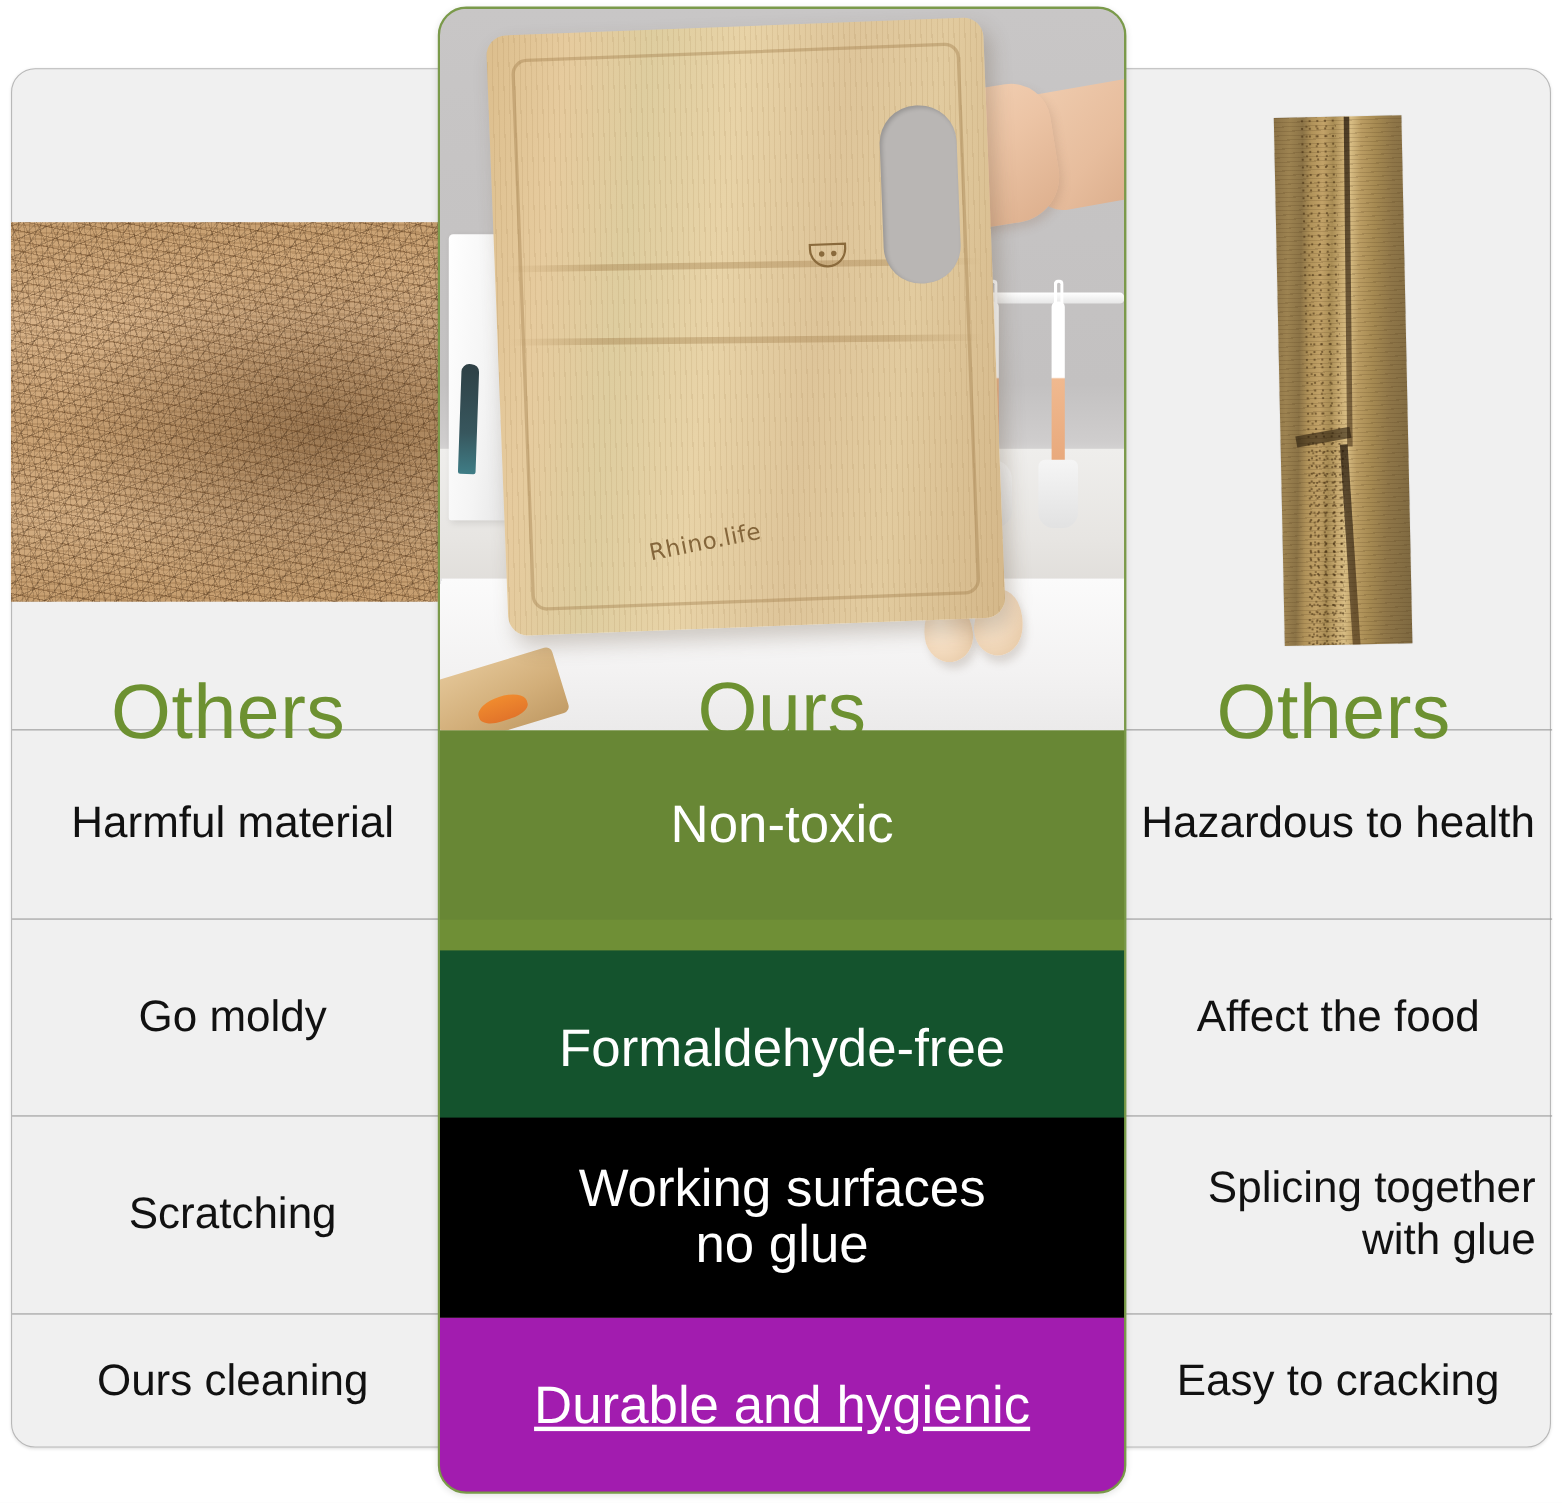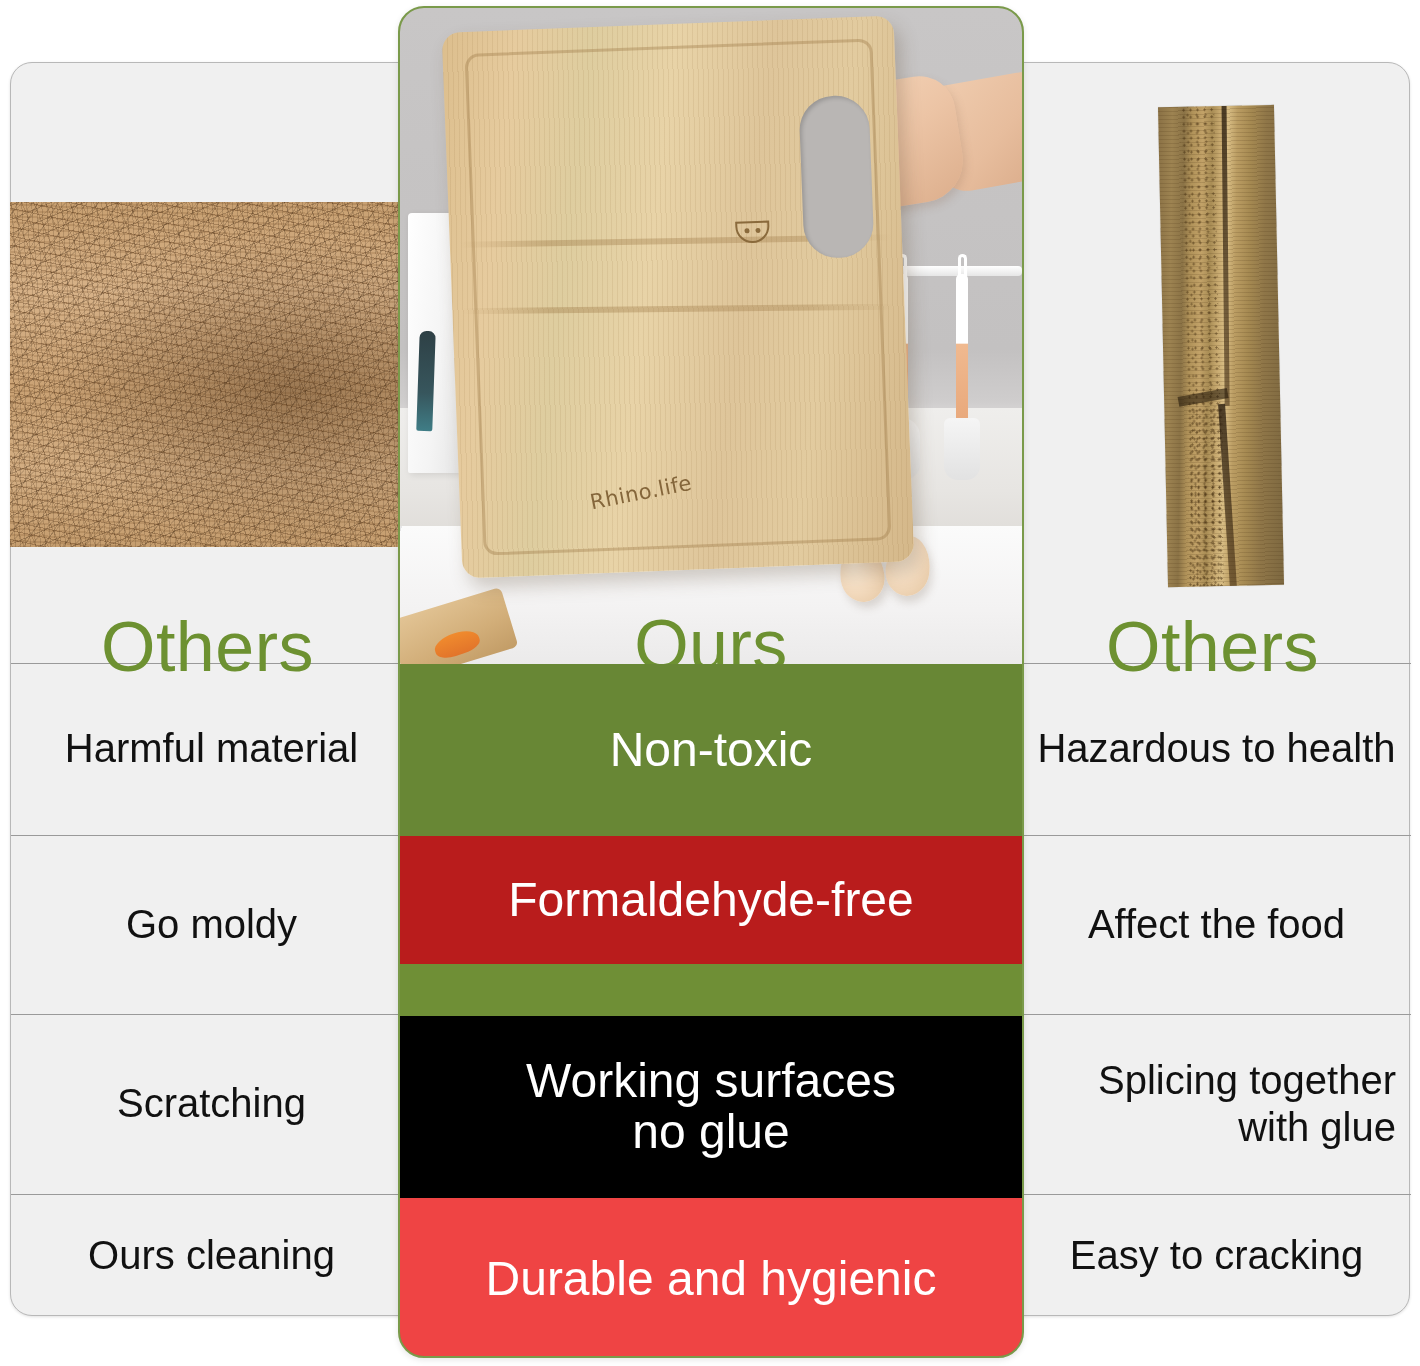--- a/index.html
+++ b/index.html
@@ -394,23 +394,23 @@
     align-items: center;
     justify-content: center;
     padding: 0 14px;
     text-align: center;
     color: #ffffff;
     font-size: 48px;
     line-height: 1.06;
     font-weight: 400;
   }
   .ours-cell.o0 { top: 656px;  height: 172px; background: #688735; }
-  .ours-cell.o1 { top: 828px;  height: 128px; background: #b91c1c; }
+  .ours-cell.o1 { top: 856px;  height: 180px; background: #14532d; }
   .ours-cell.o2 { top: 1008px; height: 182px; background: #000000; }
-  .ours-cell.o3 { top: 1190px; height: 162px; background: #ef4444; }
+  .ours-cell.o3 { top: 1190px; height: 162px; background: #a21caf; text-decoration: underline; }
 </style>
 </head>
 <body>
 
 <div id="stage">
 
   <div class="outer-card">
     <div class="row-divider d0"></div>
     <div class="row-divider d1"></div>
     <div class="row-divider d2"></div>

